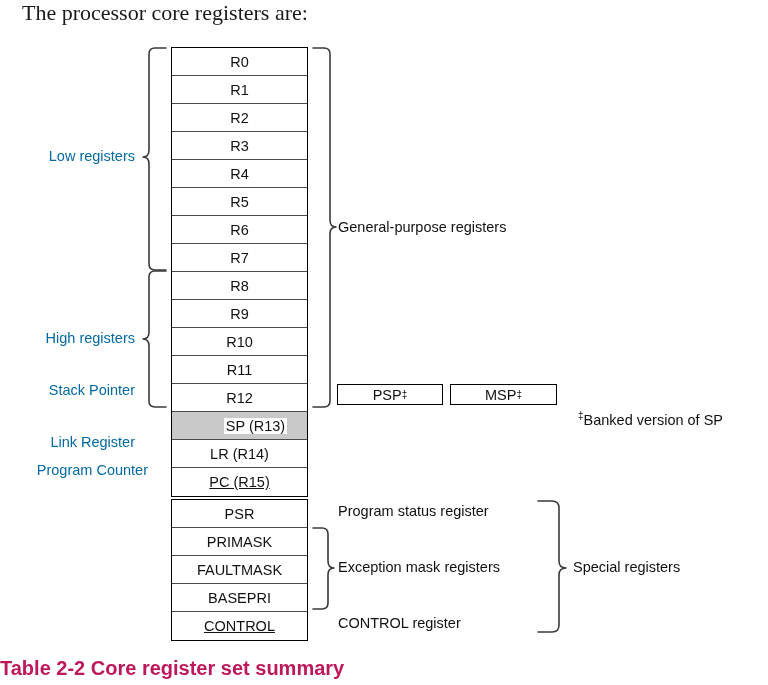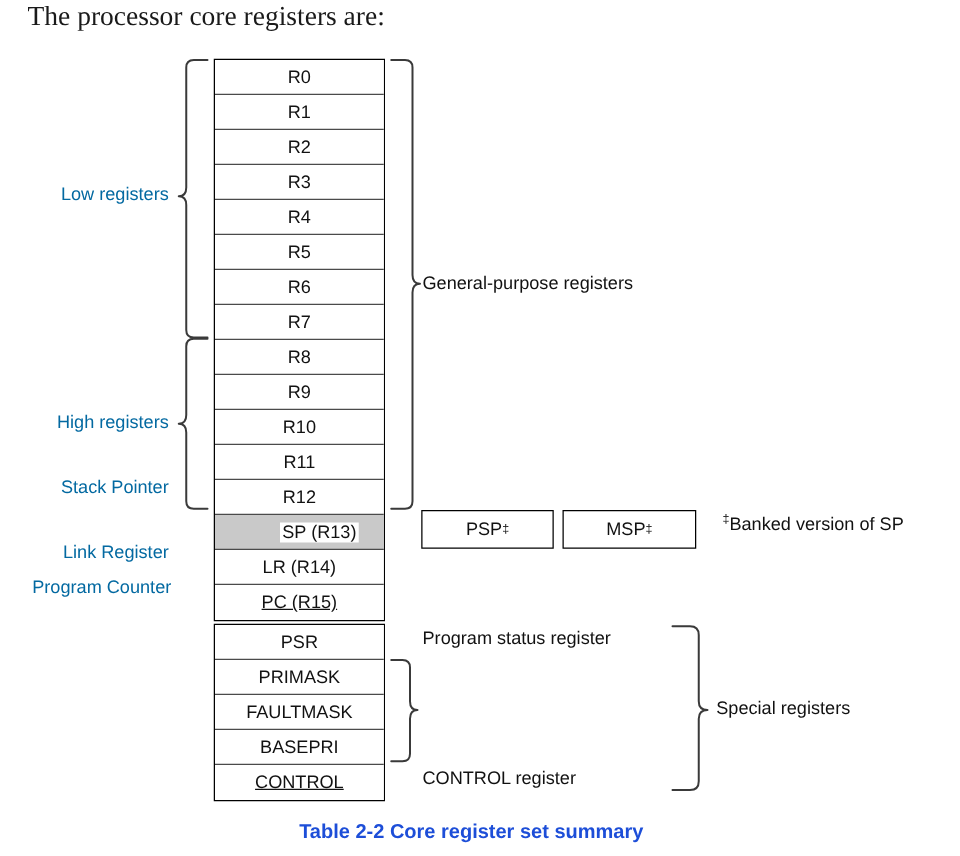--- a/index.html
+++ b/index.html
@@ -73,41 +73,41 @@
     width: 130px;
     text-align: right;
     font-size: 14.5px;
     color: #0369a1;
     white-space: nowrap;
   }
   #lbl-low  { left: 5px;  top: 148px; }
   #lbl-high { left: 5px;  top: 330px; }
   #lbl-sp   { left: 5px;  top: 382px; text-align: right; }
   #lbl-lr   { left: 5px;  top: 434px; }
-  #lbl-pc   { left: 7px;  top: 462px; text-align: right; }
+  #lbl-pc   { left: 18px;  top: 462px; text-align: right; }
 
   
   .right-label {
     position: absolute;
     font-size: 14.5px;
     color: #111111;
     white-space: nowrap;
   }
   #lbl-gpr        { left: 338px; top: 219px; }
   #lbl-psr-desc   { left: 338px; top: 503px; }
   #lbl-exc-desc   { left: 338px; top: 559px; }
   #lbl-ctrl-desc  { left: 338px; top: 615px; }
   #lbl-special    { left: 573px; top: 559px; }
   #lbl-banked     { left: 578px; top: 412px; }
 
   
   .bank-box {
     position: absolute;
-    top: 408px;
-    height: 31px;
+    top: 384px;
+    height: 21px;
     border: 1.6px solid #000000;
     box-sizing: border-box;
     background: #ffffff;
     display: flex;
     align-items: center;
     justify-content: center;
     font-size: 14.5px;
     color: #111111;
   }
   #box-psp { left: 337px; width: 106px; }
@@ -118,24 +118,24 @@
     vertical-align: super;
     line-height: 0;
   }
 
   
   #caption {
     position: absolute;
     left: 0;
     top: 657px;
     width: 754px;
-    text-align: center;
-    font-size: 16px;
+    text-align: left;
+    font-size: 20px;
     font-weight: bold;
-    color: #1d4ed8;
+    color: #be185d;
   }
 
   #braces { position: absolute; left: 0; top: 0; pointer-events: none; }
 </style>
 </head>
 <body>
 
 <div id="stage">
 
   <div id="intro" class="abs">The processor core registers are:</div>
@@ -210,20 +210,21 @@
     </div>
 
   <div id="lbl-low" class="left-label">Low registers</div>
   <div id="lbl-high" class="left-label">High registers</div>
   <div id="lbl-sp" class="left-label">Stack Pointer</div>
   <div id="lbl-lr" class="left-label">Link Register</div>
   <div id="lbl-pc" class="left-label">Program Counter</div>
 
   <div id="lbl-gpr" class="right-label">General-purpose registers</div>
   <div id="lbl-psr-desc" class="right-label">Program status register</div>
+  <div id="lbl-exc-desc" class="right-label">Exception mask registers</div>
   <div id="lbl-ctrl-desc" class="right-label">CONTROL register</div>
   <div id="lbl-special" class="right-label">Special registers</div>
 
   <div id="box-psp" class="bank-box">
     <span>PSP</span>
       <sup>‡</sup>
   </div>
   <div id="box-msp" class="bank-box">
     <span>MSP</span>
       <sup>‡</sup>

